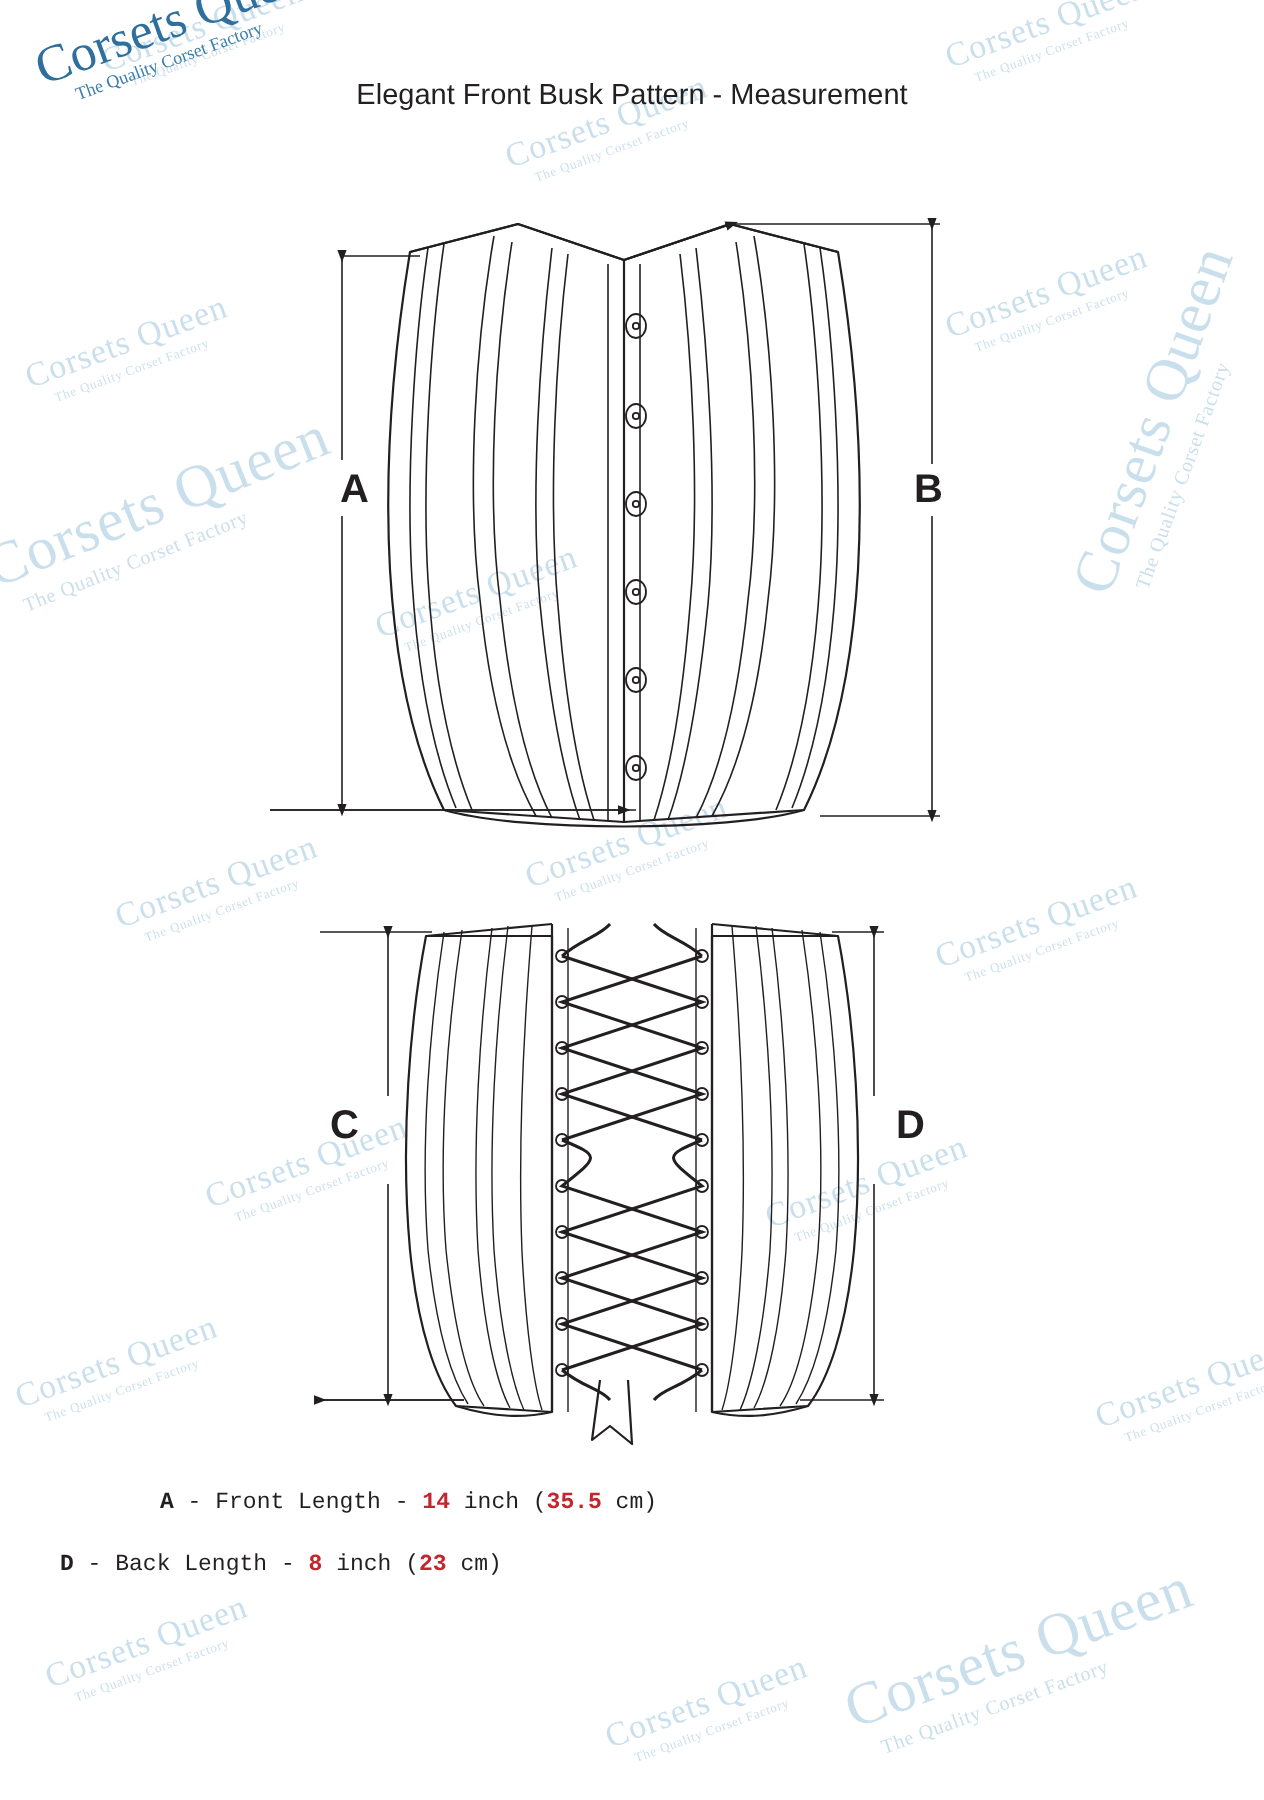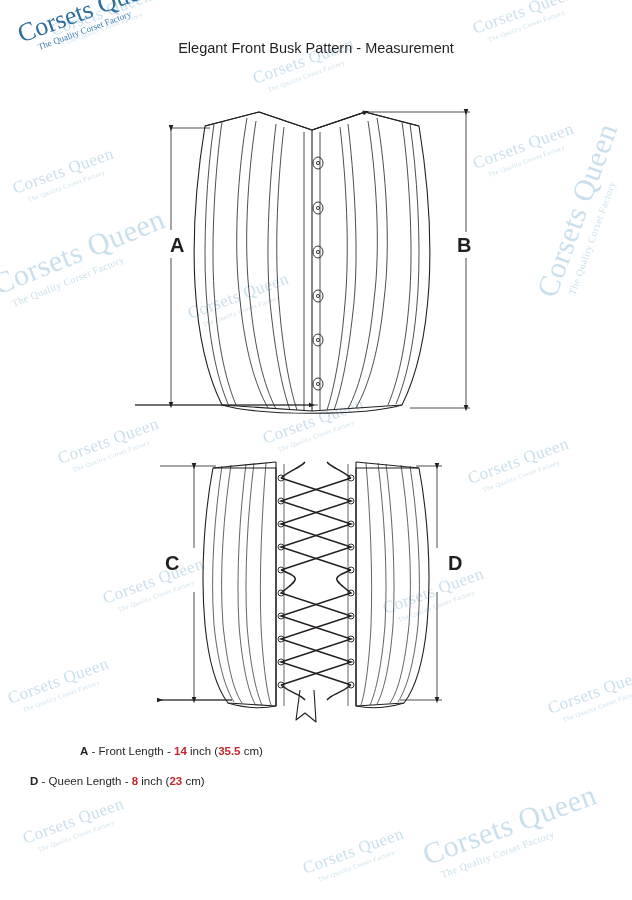--- a/index.html
+++ b/index.html
@@ -101,20 +101,21 @@
     z-index: 7;
   }
 
   
   .legend {
     position: absolute;
     left: 0;
     top: 745px;
     width: 632px;
     z-index: 9;
+    font-family: Liberation Mono, monospace;
   }
   .legend-row {
     display: flex;
     width: 100%;
     margin-bottom: 18px;
   }
   .legend-cell {
     flex: 0 0 50%;
     box-sizing: border-box;
     padding-left: 80px;
@@ -383,16 +384,16 @@
 <div class="dim-letter" style="left:448px; top:552px;">D</div>
 
 <div class="legend">
   <div class="legend-row">
     <div class="legend-cell">
       <b>A</b><span> - </span><span>Front Length</span><span> - </span><span class="legend-val">14</span><span> inch (</span><span class="legend-val">35.5</span><span> cm)</span>
     </div>
   </div>
   <div class="legend-row">
     <div class="legend-cell right">
-      <b>D</b><span> - </span><span>Queen Length</span><span> - </span><span class="legend-val">8</span><span> inch (</span><span class="legend-val">23</span><span> cm)</span>
+      <b>D</b><span> - </span><span>Back Length</span><span> - </span><span class="legend-val">8</span><span> inch (</span><span class="legend-val">23</span><span> cm)</span>
     </div>
   </div>
 </div>
 
 </body></html>

